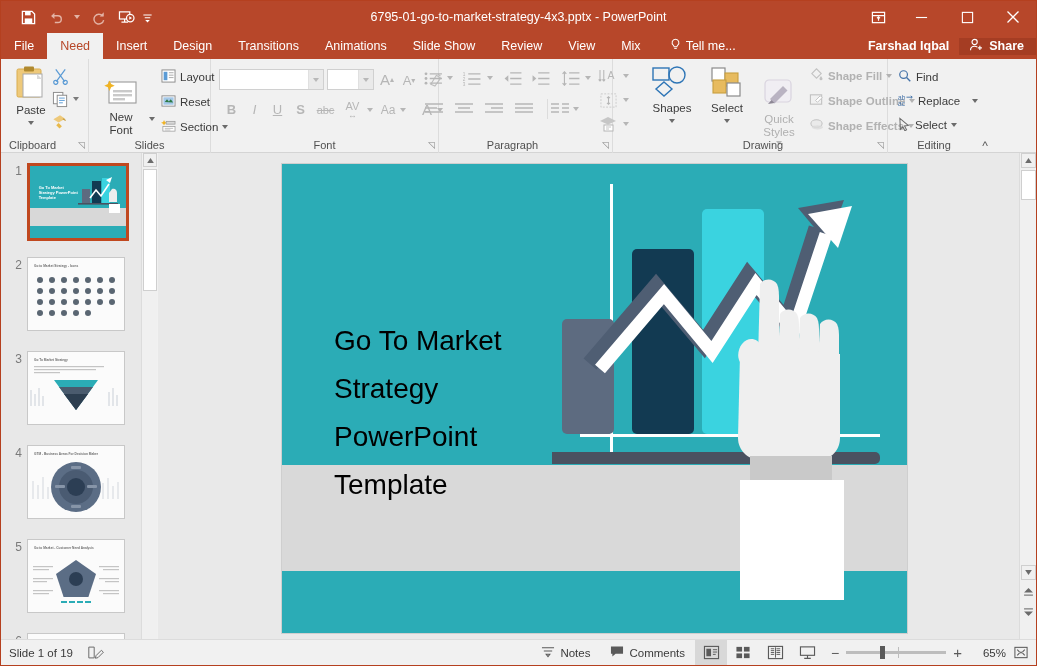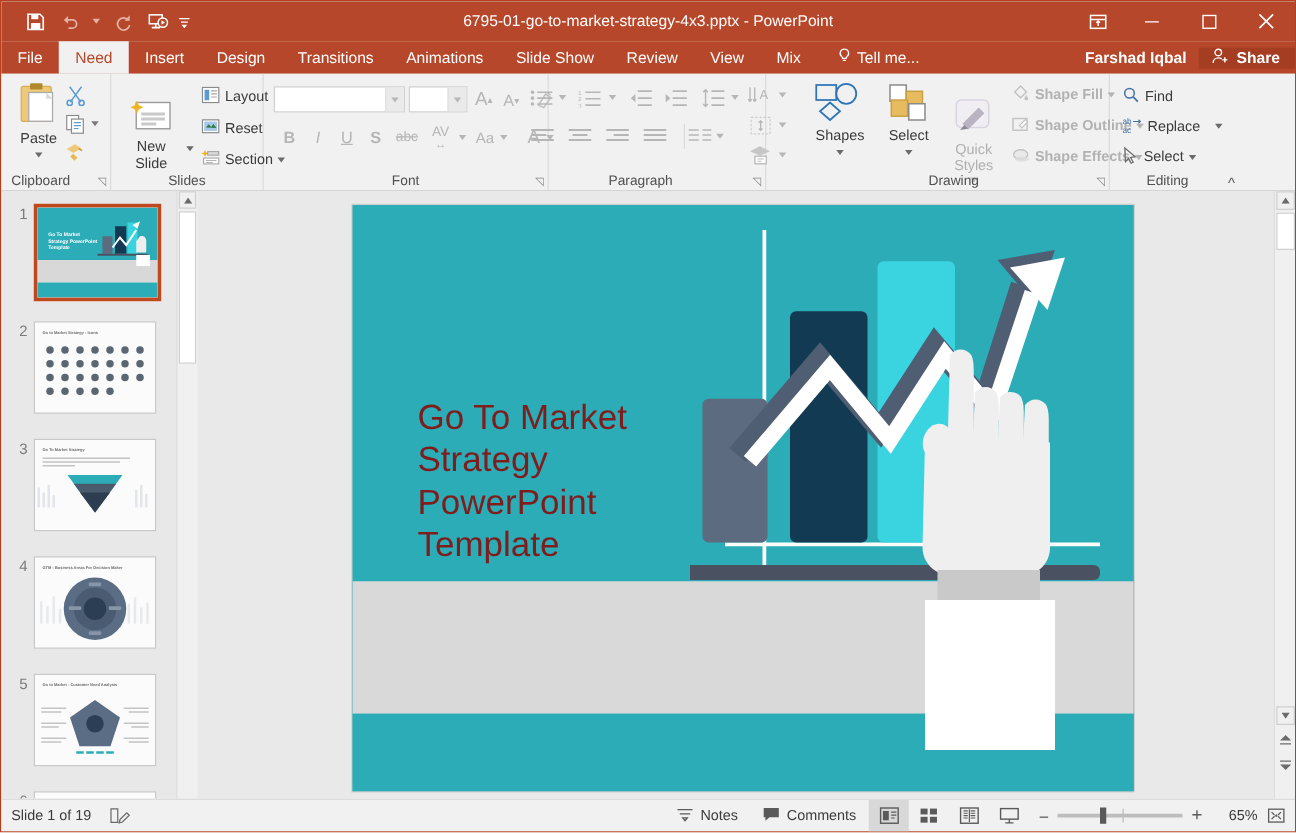--- a/index.html
+++ b/index.html
@@ -219,22 +219,22 @@
     position: absolute; left: 0; top: 64.2%; width: 100%; height: 22.6%;
     background: #d9d9d9;
   }
   .slide-tealband {
     position: absolute; left: 0; top: 86.8%; width: 100%; height: 13.2%;
     background: #2bacb6;
   }
   .slide-title {
     position: absolute; left: 52px; top: 153px;
     width: 250px;
-    font-size: 28px; line-height: 34px;
-    color: #7f1d1d;
+    font-size: 28px; line-height: 48px;
+    color: #000000;
     white-space: pre-line;
   }
   .art { position: absolute; left: 270px; top: 0; width: 355px; height: 469px; }
 
   
   .vsb {
     position: absolute; right: 0; top: 152px;
     width: 17px; height: 486px;
     background: #f0f0f0; border-left: 1px solid #dcdcdc;
   }
@@ -444,21 +444,21 @@
         <span>
           <svg width="34" height="30" viewBox="0 0 34 30">
               <rect x="5" y="4" width="27" height="21" fill="#fff" stroke="#9a9a9a" stroke-width="1.1"></rect>
               <rect x="9" y="12" width="19" height="2.4" fill="#c9c9c9"></rect>
               <rect x="9" y="16" width="19" height="2.4" fill="#c9c9c9"></rect>
               <rect x="9" y="20" width="12" height="2.4" fill="#c9c9c9"></rect>
               <path d="M5.5 2.5l1.6 3.6 3.6 1.6-3.6 1.6-1.6 3.6-1.6-3.6L.3 7.7l3.6-1.6z" fill="#f0b323"></path>
             </svg>
         </span>
         <span>New
-Slide</span>
+Font</span>
       </div>
       <div class="icon-btn" style="left:58px; top:52px; width:10px; height:16px;">
         <span class="caret-dn" style="color:#6b6b6b"></span>
       </div>
       <div class="sm-item" style="left:72px; top:10px;">
         <span>
           <svg width="15" height="14" viewBox="0 0 16 15">
               <rect x="1" y="1" width="14" height="13" fill="#fff" stroke="#8a8a8a" stroke-width="1"></rect>
               <rect x="2.8" y="3" width="4" height="9" fill="#5b9bd5"></rect>
               <path d="M8.4 4h5M8.4 6.6h5M8.4 9.2h5" stroke="#a8a8a8" stroke-width="1"></path>

